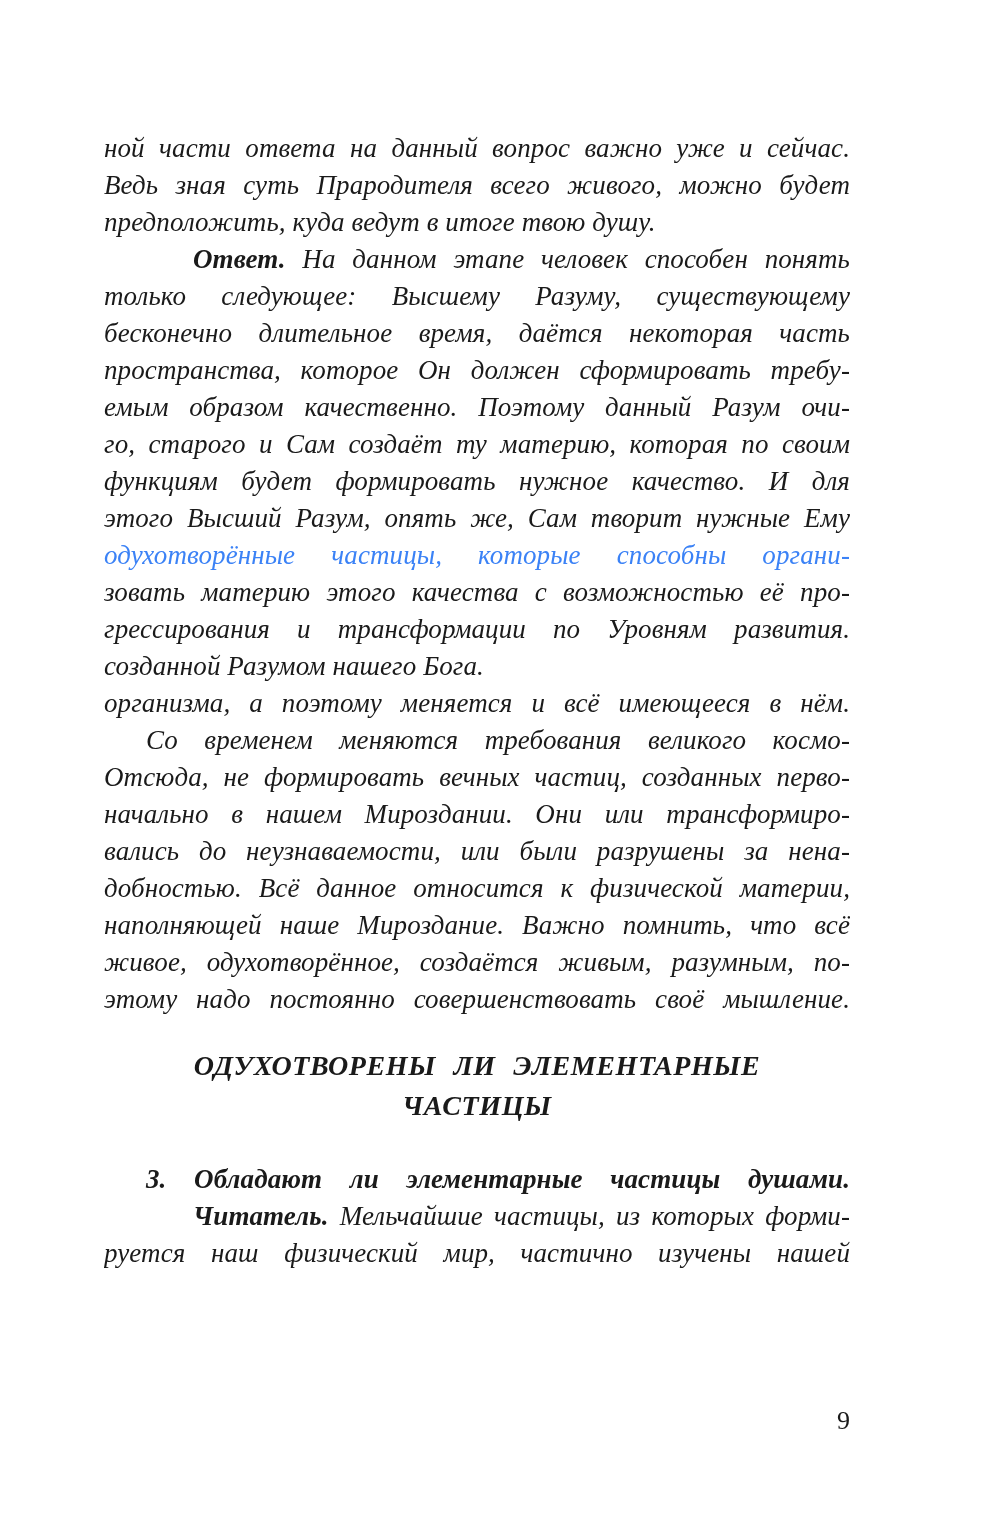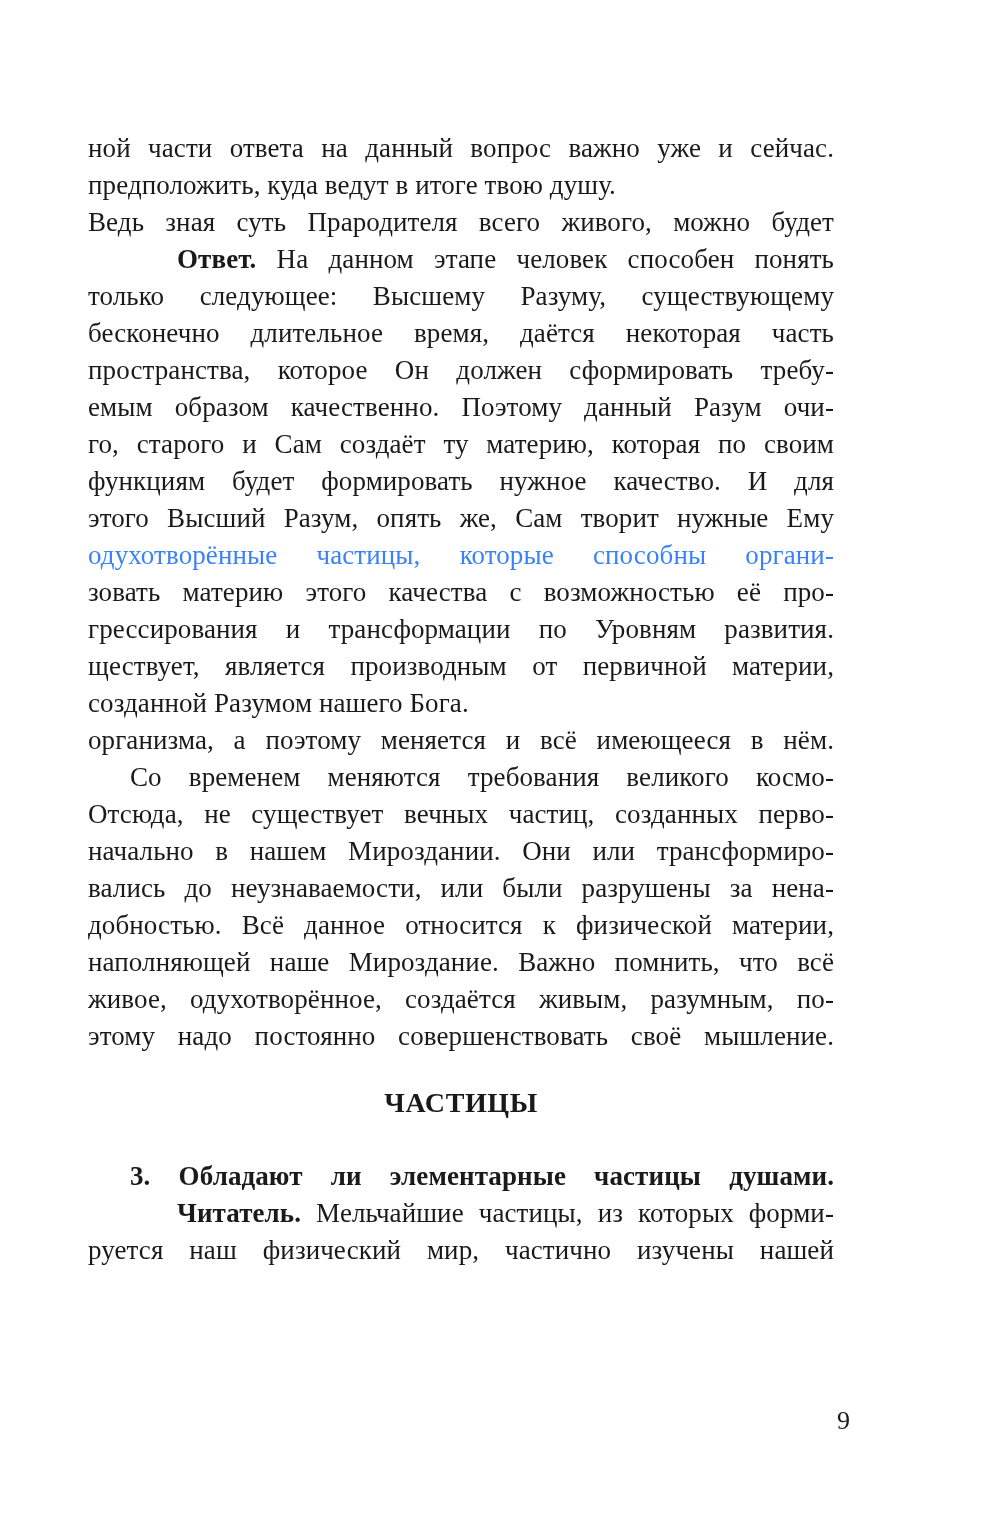--- a/index.html
+++ b/index.html
@@ -13,23 +13,24 @@
     overflow: hidden;
     font-family: "Liberation Serif", "DejaVu Serif", serif;
   }
   .page {
     position: absolute;
     inset: 0;
     background: #ffffff;
   }
   .text-column {
     position: absolute;
-    left: 88px;
+    left: 104px;
     top: 130px;
     width: 746px;
+    font-style: italic;
   }
   .block {
     margin: 0;
     padding: 0;
   }
   .line {
     height: 37px;
     line-height: 37px;
     font-size: 27px;
     letter-spacing: 0.1px;
@@ -80,50 +81,50 @@
     color: #1a1a1a;
   }
 </style>
 </head>
 <body>
 
 <div class="page" style="background: rgb(255, 255, 255);">
   <main class="text-column">
       <div class="block paragraph">
         <div class="line" style="color: rgb(26, 26, 26);">ной части ответа на данный вопрос важно уже и сейчас.</div>
+        <div class="line" style="color: rgb(26, 26, 26);">Ведь зная суть Прародителя всего живого, можно будет</div>
         <div class="line last" style="color: rgb(26, 26, 26);">предположить, куда ведут в итоге твою душу.</div>
-        <div class="line" style="color: rgb(26, 26, 26);">Ведь зная суть Прародителя всего живого, можно будет</div>
       </div>
       <div class="block paragraph">
         <div class="line indent" style="color: rgb(26, 26, 26);"><span class="b">Ответ.</span> На данном этапе человек способен понять</div>
         <div class="line" style="color: rgb(26, 26, 26);">только следующее: Высшему Разуму, существующему</div>
         <div class="line" style="color: rgb(26, 26, 26);">бесконечно длительное время, даётся некоторая часть</div>
         <div class="line" style="color: rgb(26, 26, 26);">пространства, которое Он должен сформировать требу-</div>
         <div class="line" style="color: rgb(26, 26, 26);">емым образом качественно. Поэтому данный Разум очи-</div>
         <div class="line" style="color: rgb(26, 26, 26);">го, старого и Сам создаёт ту материю, которая по своим</div>
         <div class="line" style="color: rgb(26, 26, 26);">функциям будет формировать нужное качество. И для</div>
         <div class="line" style="color: rgb(26, 26, 26);">этого Высший Разум, опять же, Сам творит нужные Ему</div>
         <div class="line" style="color: #3b82f6;">одухотворённые частицы, которые способны органи-</div>
         <div class="line" style="color: rgb(26, 26, 26);">зовать материю этого качества с возможностью её про-</div>
         <div class="line" style="color: rgb(26, 26, 26);">грессирования и трансформации по Уровням развития.</div>
-        <div class="line" style="color: rgb(26, 26, 26);">ществует, является производным от первичной материи,</div>
         <div class="line last" style="color: rgb(26, 26, 26);">созданной Разумом нашего Бога.</div>
       </div>
       <div class="block paragraph">
         <div class="line" style="color: rgb(26, 26, 26);">организма, а поэтому меняется и всё имеющееся в нём.</div>
         <div class="line indent" style="color: rgb(26, 26, 26);">Со временем меняются требования великого космо-</div>
-        <div class="line" style="color: rgb(26, 26, 26);">Отсюда, не существует вечных частиц, созданных перво-</div>
+        <div class="line" style="color: rgb(26, 26, 26);">Отсюда, не формировать вечных частиц, созданных перво-</div>
         <div class="line" style="color: rgb(26, 26, 26);">начально в нашем Мироздании. Они или трансформиро-</div>
         <div class="line" style="color: rgb(26, 26, 26);">вались до неузнаваемости, или были разрушены за нена-</div>
         <div class="line" style="color: rgb(26, 26, 26);">добностью. Всё данное относится к физической материи,</div>
         <div class="line" style="color: rgb(26, 26, 26);">наполняющей наше Мироздание. Важно помнить, что всё</div>
         <div class="line" style="color: rgb(26, 26, 26);">живое, одухотворённое, создаётся живым, разумным, по-</div>
         <div class="line" style="color: rgb(26, 26, 26);">этому надо постоянно совершенствовать своё мышление.</div>
       </div>
       <div class="block heading">
+        <div class="line" style="color: rgb(26, 26, 26);">ОДУХОТВОРЕНЫ ЛИ ЭЛЕМЕНТАРНЫЕ</div>
         <div class="line" style="color: rgb(26, 26, 26);">ЧАСТИЦЫ</div>
       </div>
       <div class="block subheading">
         <div class="line indent" style="color: rgb(26, 26, 26);">3. Обладают ли элементарные частицы душами.</div>
       </div>
       <div class="block paragraph">
         <div class="line indent" style="color: rgb(26, 26, 26);"><span class="b">Читатель.</span> Мельчайшие частицы, из которых форми-</div>
         <div class="line" style="color: rgb(26, 26, 26);">руется наш физический мир, частично изучены нашей</div>
       </div>
     </main>

